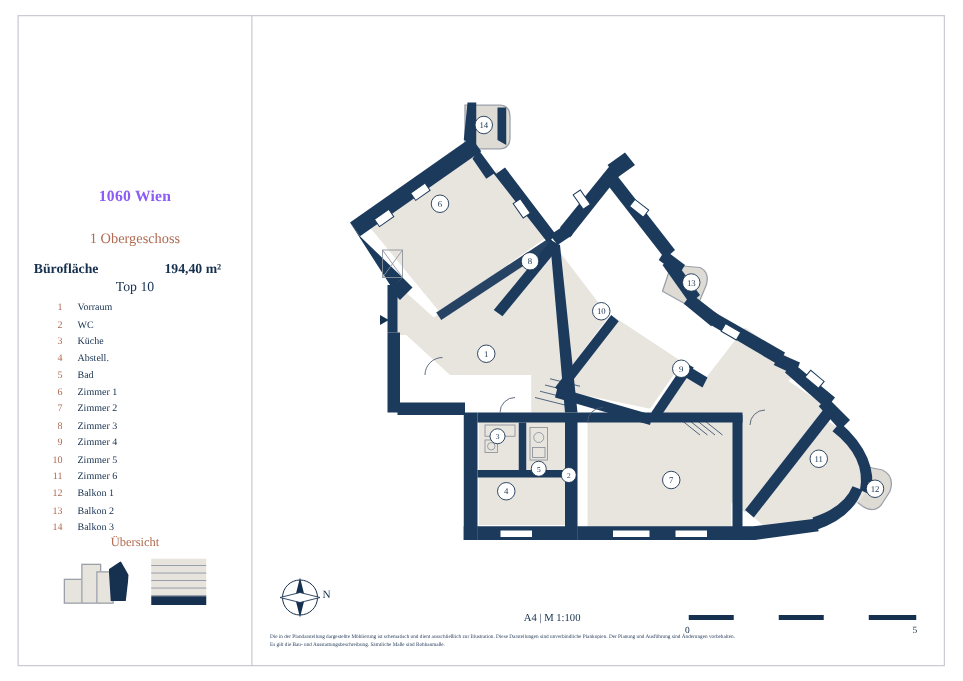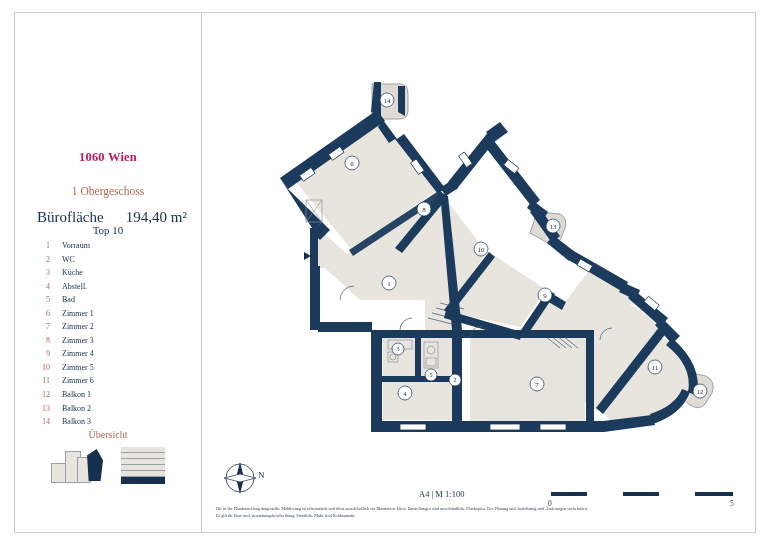--- a/index.html
+++ b/index.html
@@ -42,38 +42,38 @@
     left: 15px; top: 13px;
     width: 186px; height: 519px;
   }
   .addr {
     position: absolute;
     top: 137px;
     width: 186px;
     text-align: center;
     font-size: 12.5px;
     font-weight: bold;
-    color: #be185d;
+    color: #8b5cf6;
     letter-spacing: .2px;
   }
   .floor {
     position: absolute;
     top: 172px;
     width: 186px;
     text-align: center;
     font-size: 11.5px;
     color: #b06b52;
   }
   .area-row {
     position: absolute;
     top: 196px;
-    left: 22px;
+    left: 12px;
     width: 150px;
-    font-size: 15px;
-    font-weight: normal;
+    font-size: 11px;
+    font-weight: bold;
     color: #16304f;
   }
   .area-row .lbl { float: left; }
   .area-row .val { float: right; text-align: center; }
   .top10 {
     position: absolute;
     top: 211px;
     width: 186px;
     text-align: center;
     font-size: 11px;

